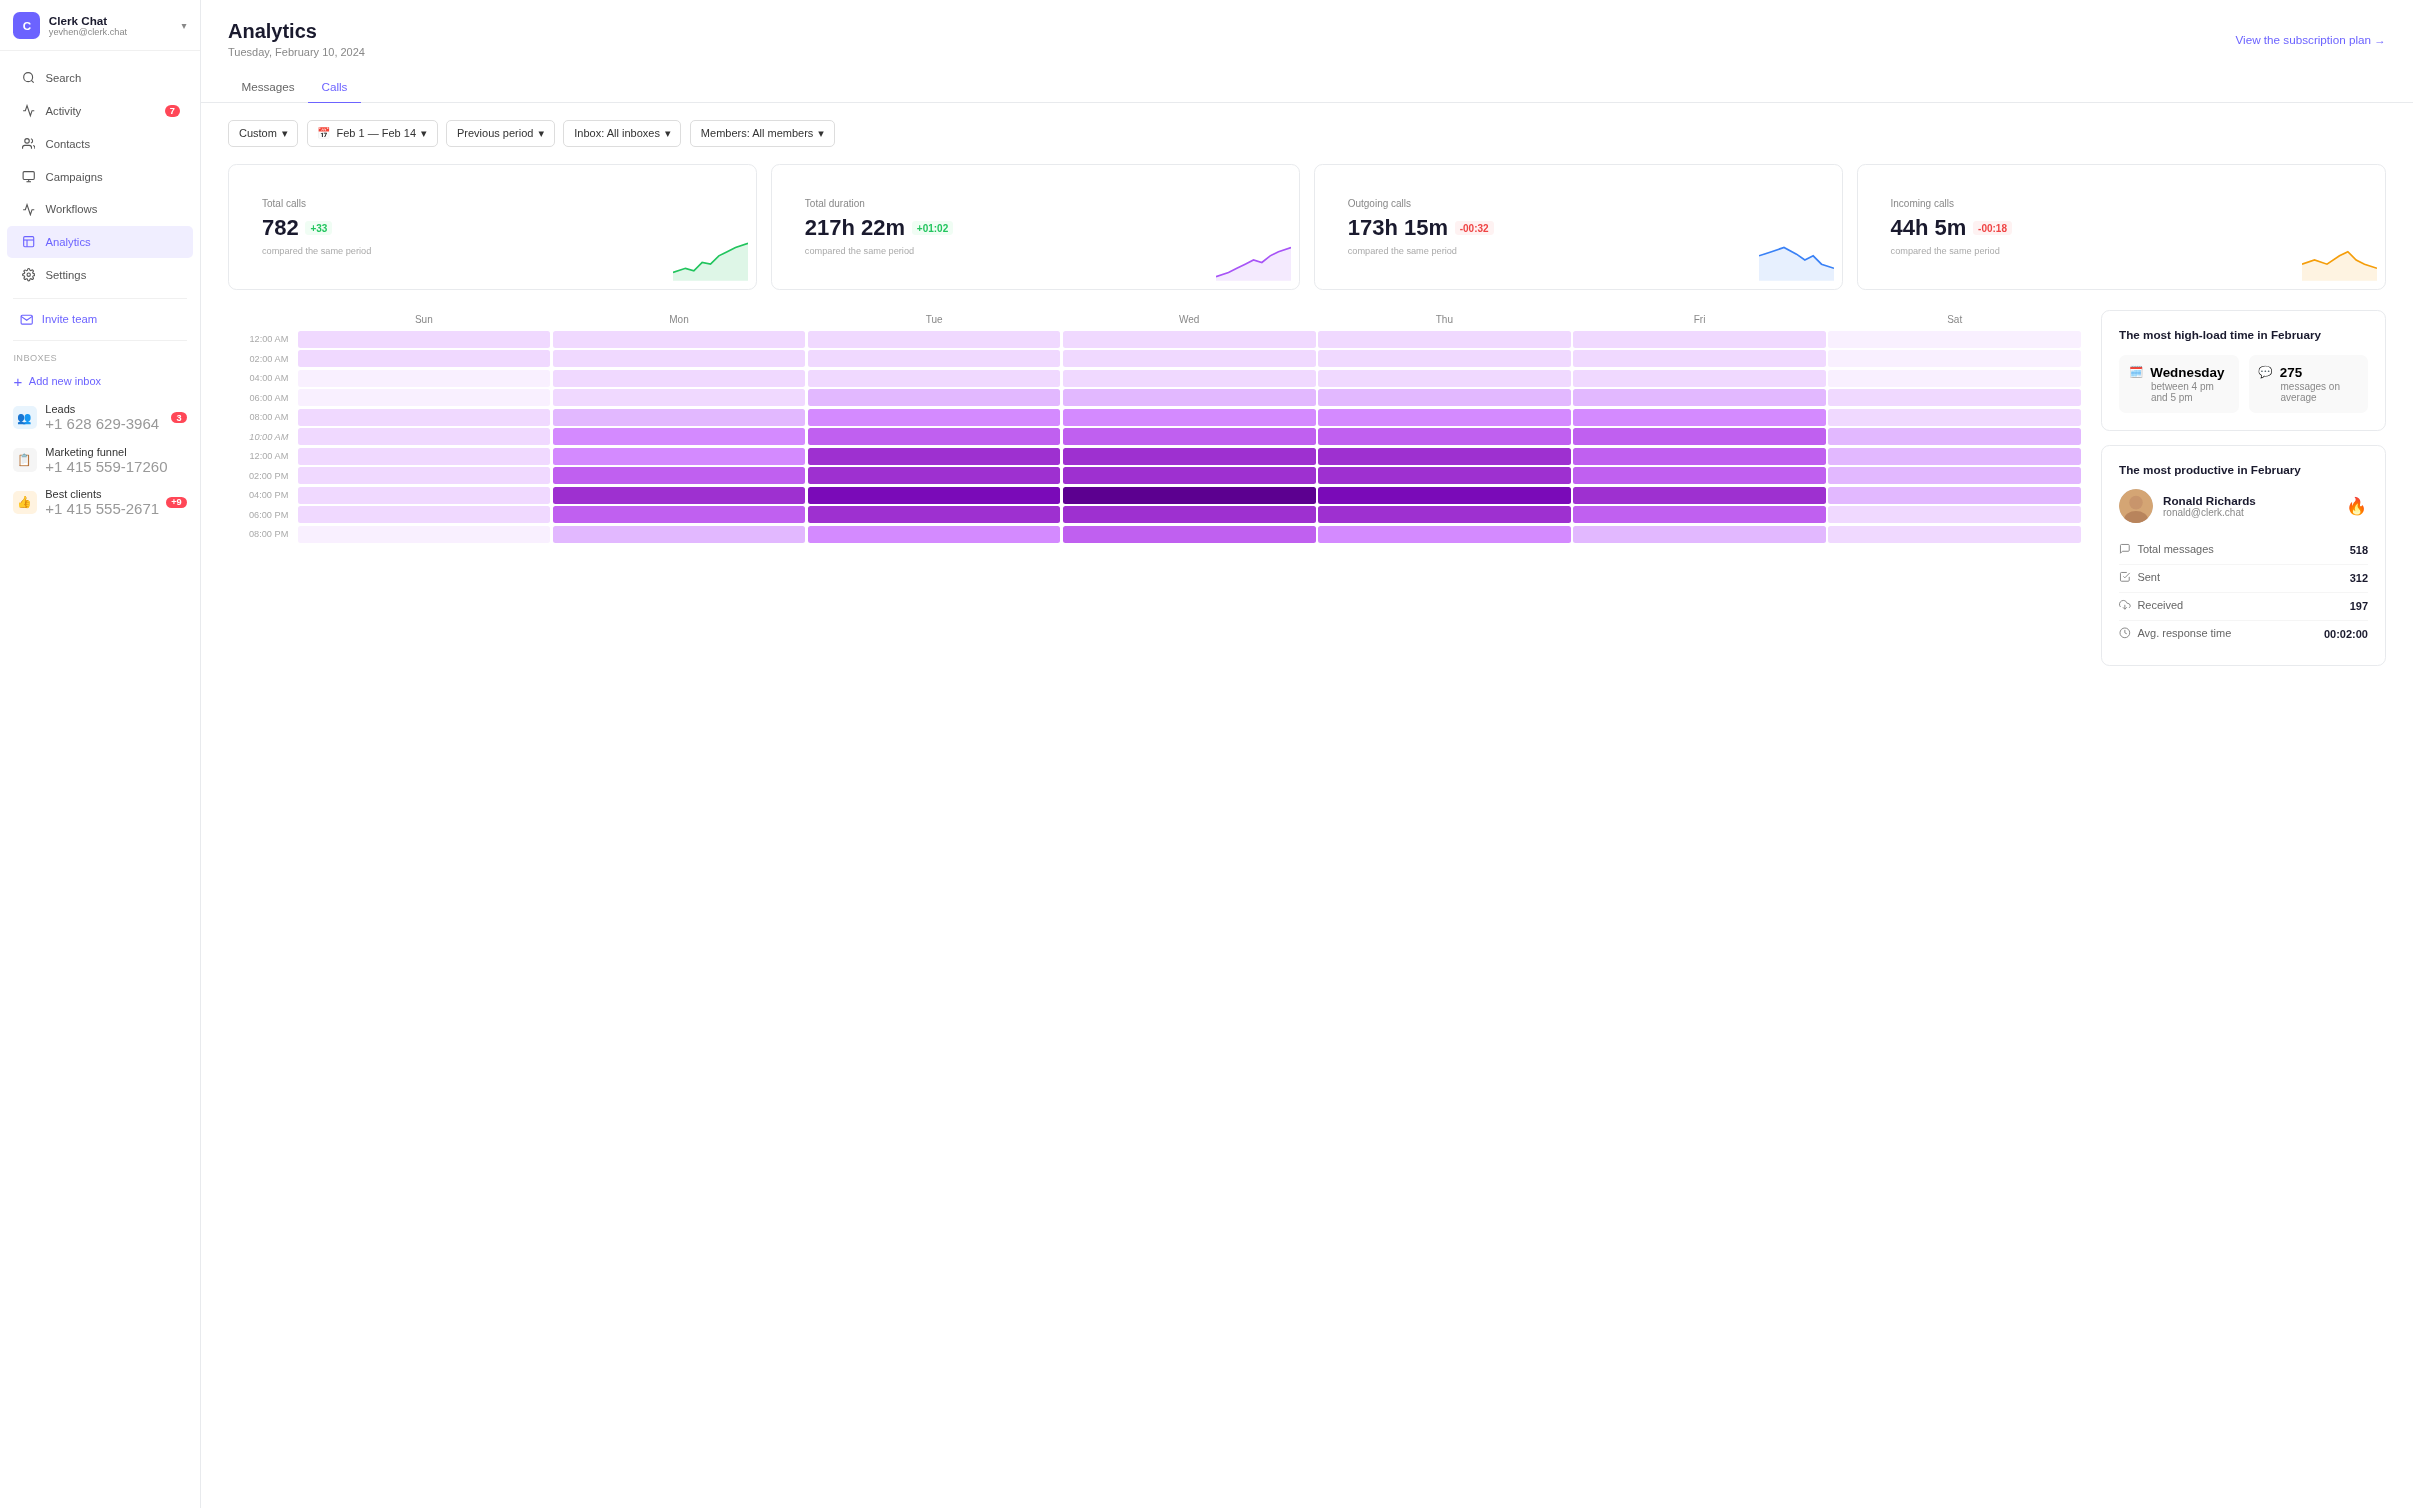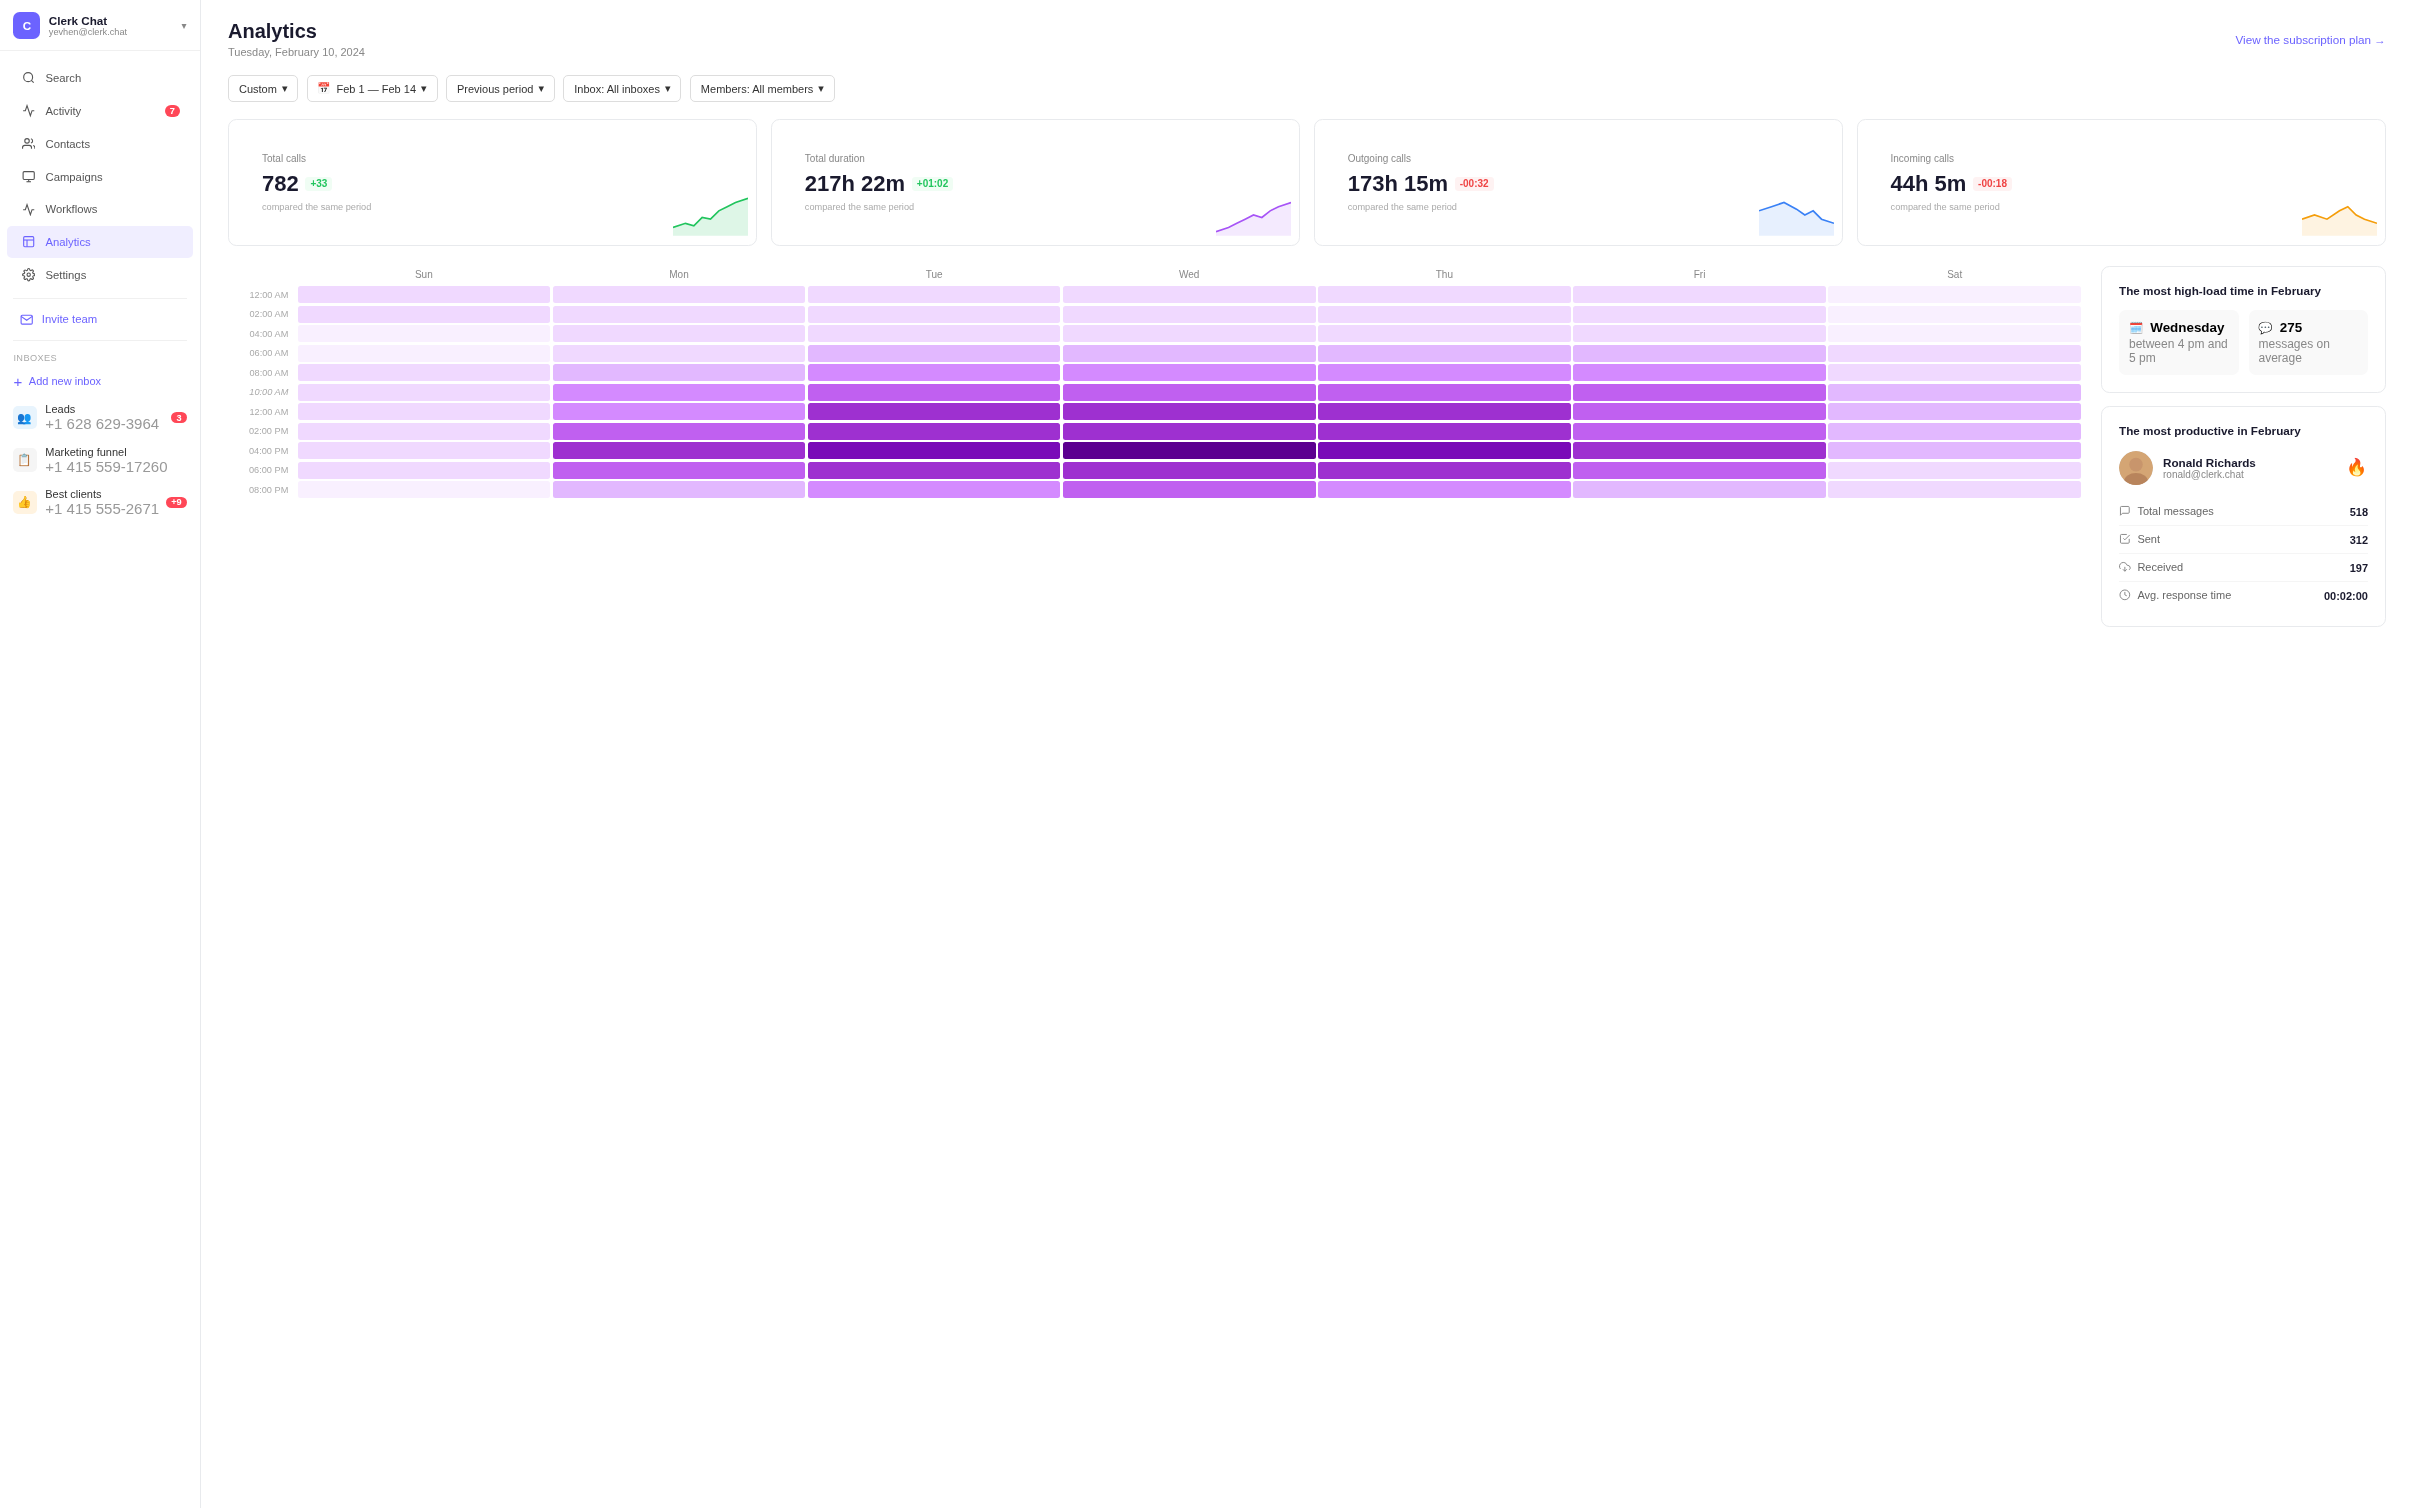--- a/index.html
+++ b/index.html
@@ -59,21 +59,21 @@
     .content-area { display: flex; gap: 20px; padding: 0 27px 20px; }
     .heatmap-section { flex: 1; }
     .section-title { font-size: 13.4px; font-weight: 600; color: #1a1a2e; margin-bottom: 13.4px; }
     .heatmap-container { overflow-x: auto; }
 
     
     .right-panel { width: 285px; flex-shrink: 0; }
     .insight-card { background: #fff; border: 0.8px solid #e8eaed; border-radius: 8.4px; padding: 17px; margin-bottom: 13.4px; }
     .insight-title { font-size: 11.7px; font-weight: 600; color: #1a1a2e; margin-bottom: 13.4px; }
     .insight-highlight { display: flex; gap: 10px; }
-    .highlight-label { font-size: 12px; color: #888; margin-top: 1.7px; }
+    .highlight-label { font-size: 10px; color: #888; margin-top: 1.7px; margin-left: 22px; }
 
     .productive-card { background: #fff; border: 0.8px solid #e8eaed; border-radius: 8.4px; padding: 17px; }
     .person-header { display: flex; align-items: center; gap: 10px; margin-bottom: 13.4px; }
     .avatar { width: 34px; height: 34px; border-radius: 50%; background: #ddd; overflow: hidden; display: flex; align-items: center; justify-content: center; font-size: 15px; }
     .person-name { font-size: 11.7px; font-weight: 600; color: #1a1a2e; }
     .person-email { font-size: 10px; color: #888; }
     .flame-icon { margin-left: auto; font-size: 17px; }
     .stat-row { display: flex; align-items: center; justify-content: space-between; padding: 6.7px 0; border-bottom: 0.8px solid #f5f5f5; }
     .stat-row:last-child { border-bottom: none; }
     .stat-row-label { display: flex; align-items: flex-start; gap: 6.7px; color: #666; font-size: 11px; }
@@ -220,20 +220,24 @@
 <div class="main">
 
   <div class="header-row">
     <div>
       <h1 class="page-title">Analytics</h1>
       <p class="page-date">Tuesday, February 10, 2024</p>
     </div>
     <a class="view-plan-link">View the subscription plan →</a>
   </div>
 
+  <div class="tabs">
+    <div class="tab">Messages</div>
+    <div class="tab active">Calls</div>
+  </div>
 
   <div class="filters">
     <div class="filter-select">
       <span>Custom</span>
       <span>▾</span>
     </div>
     <div class="filter-select">
       <span>📅</span>
       <span>Feb 1 — Feb 14</span>
       <span>▾</span>

